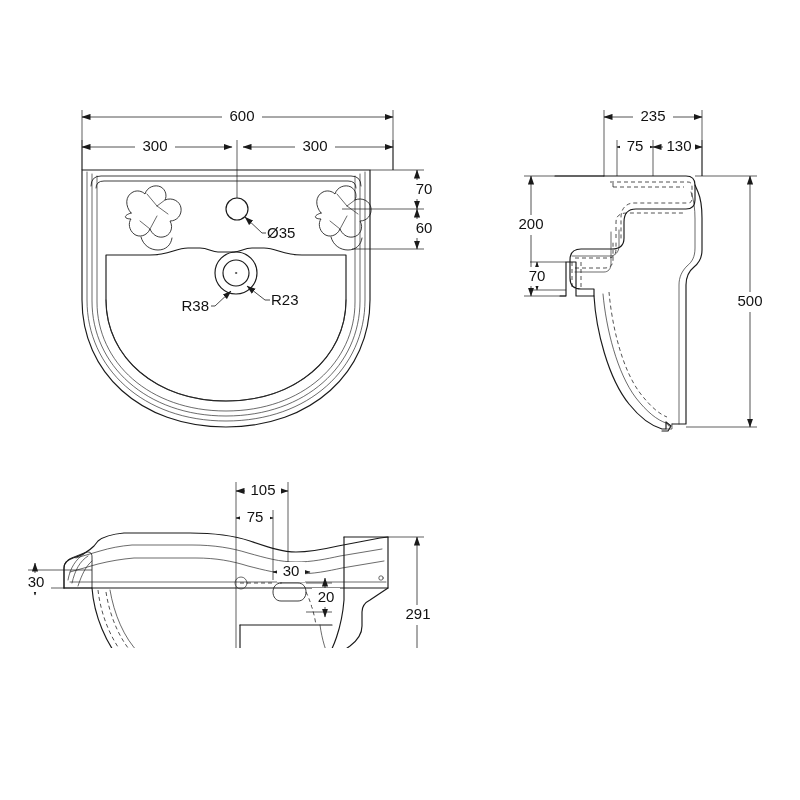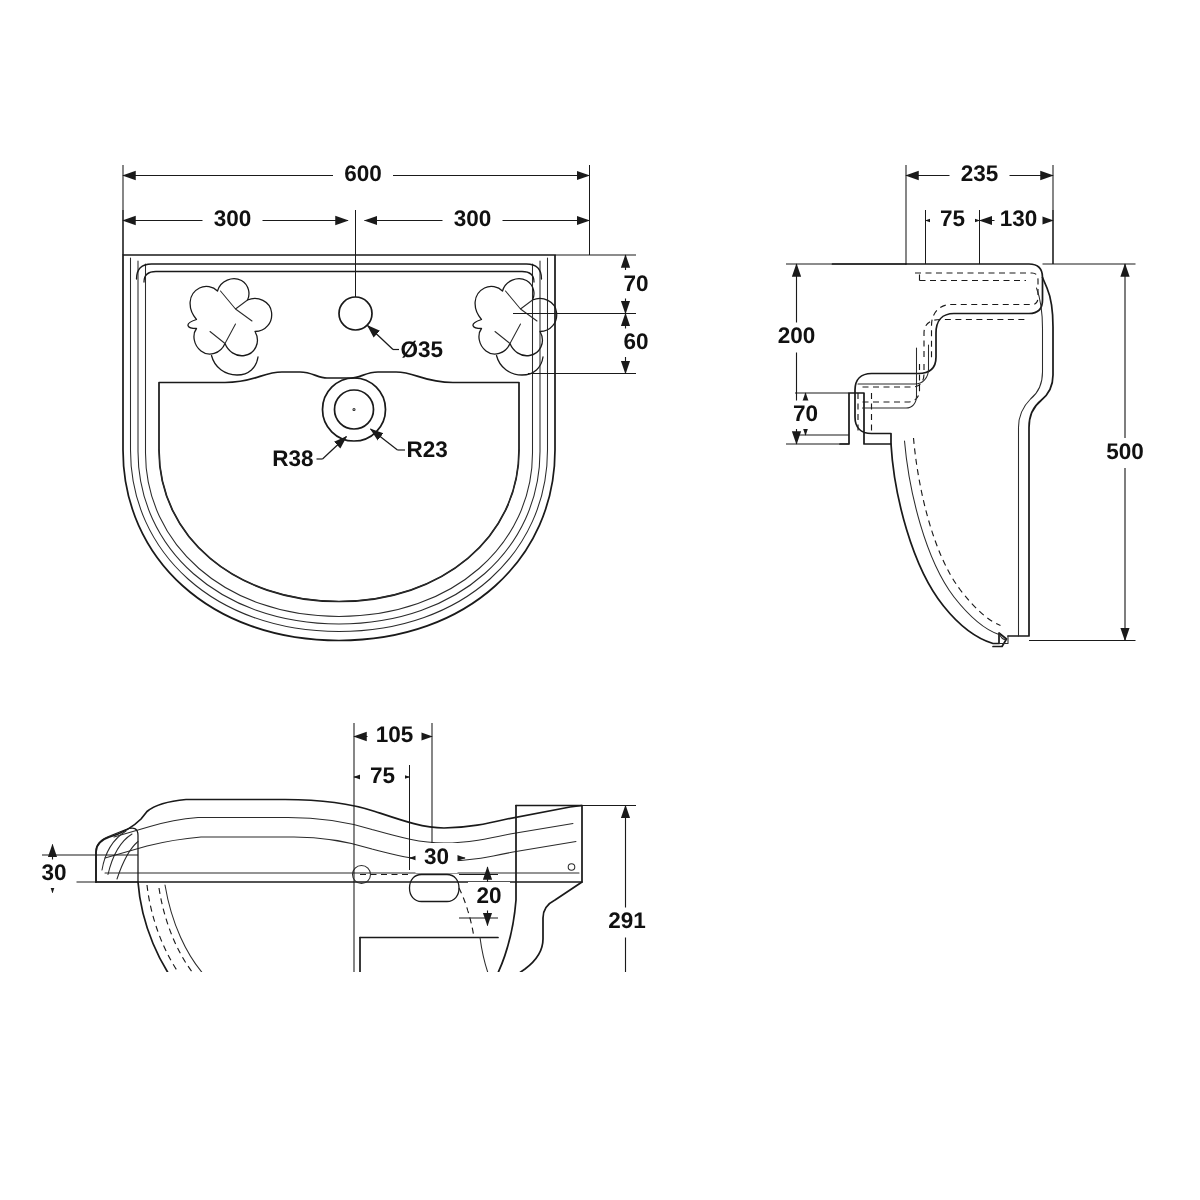--- a/index.html
+++ b/index.html
@@ -10,21 +10,20 @@
   }
   body {
     font-family: "Liberation Sans", sans-serif;
   }
   #drawing-root {
     position: relative;
     width: 800px;
     height: 648px;
     background: #a16207;
     overflow: hidden;
-    font-weight: bold;
   }
   svg.sheet {
     display: block;
     width: 800px;
     height: 800px;
   }
   .outline {
     fill: none;
     stroke: #1a1a1a;
     stroke-width: 1.15;

